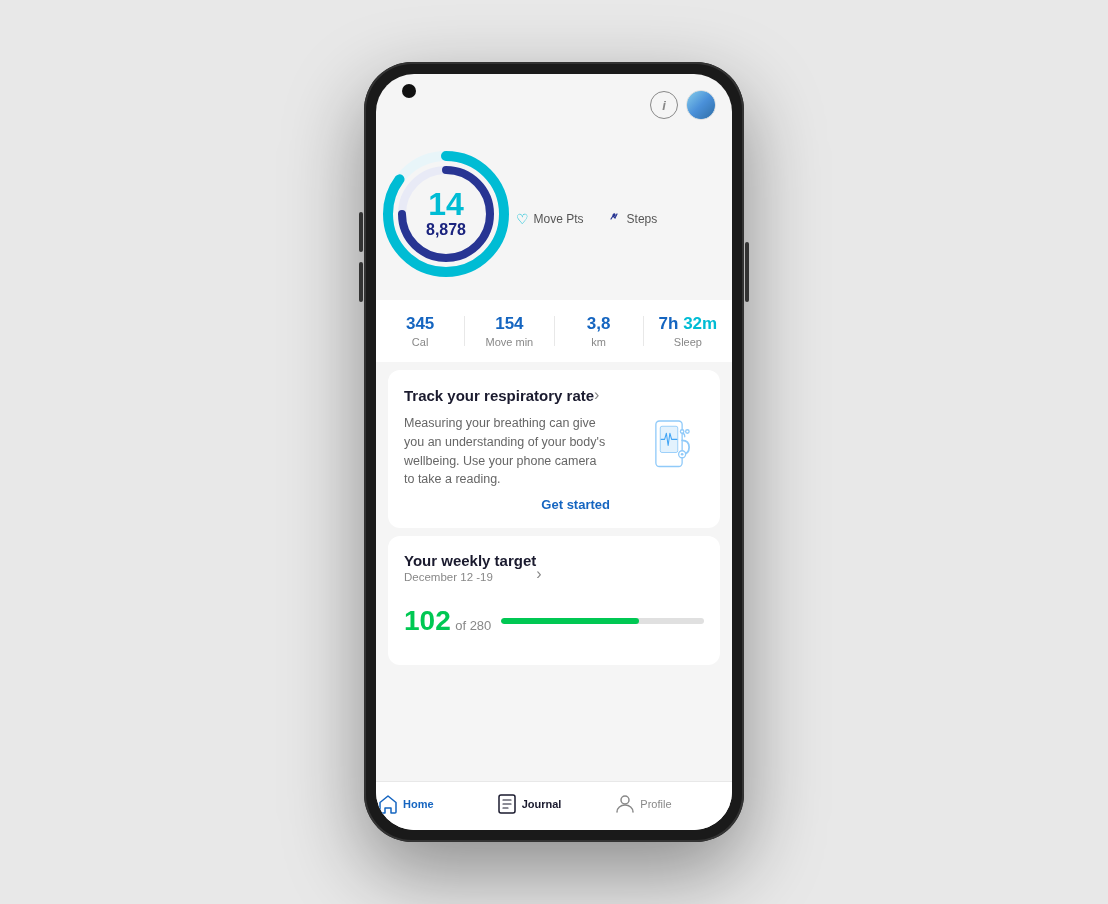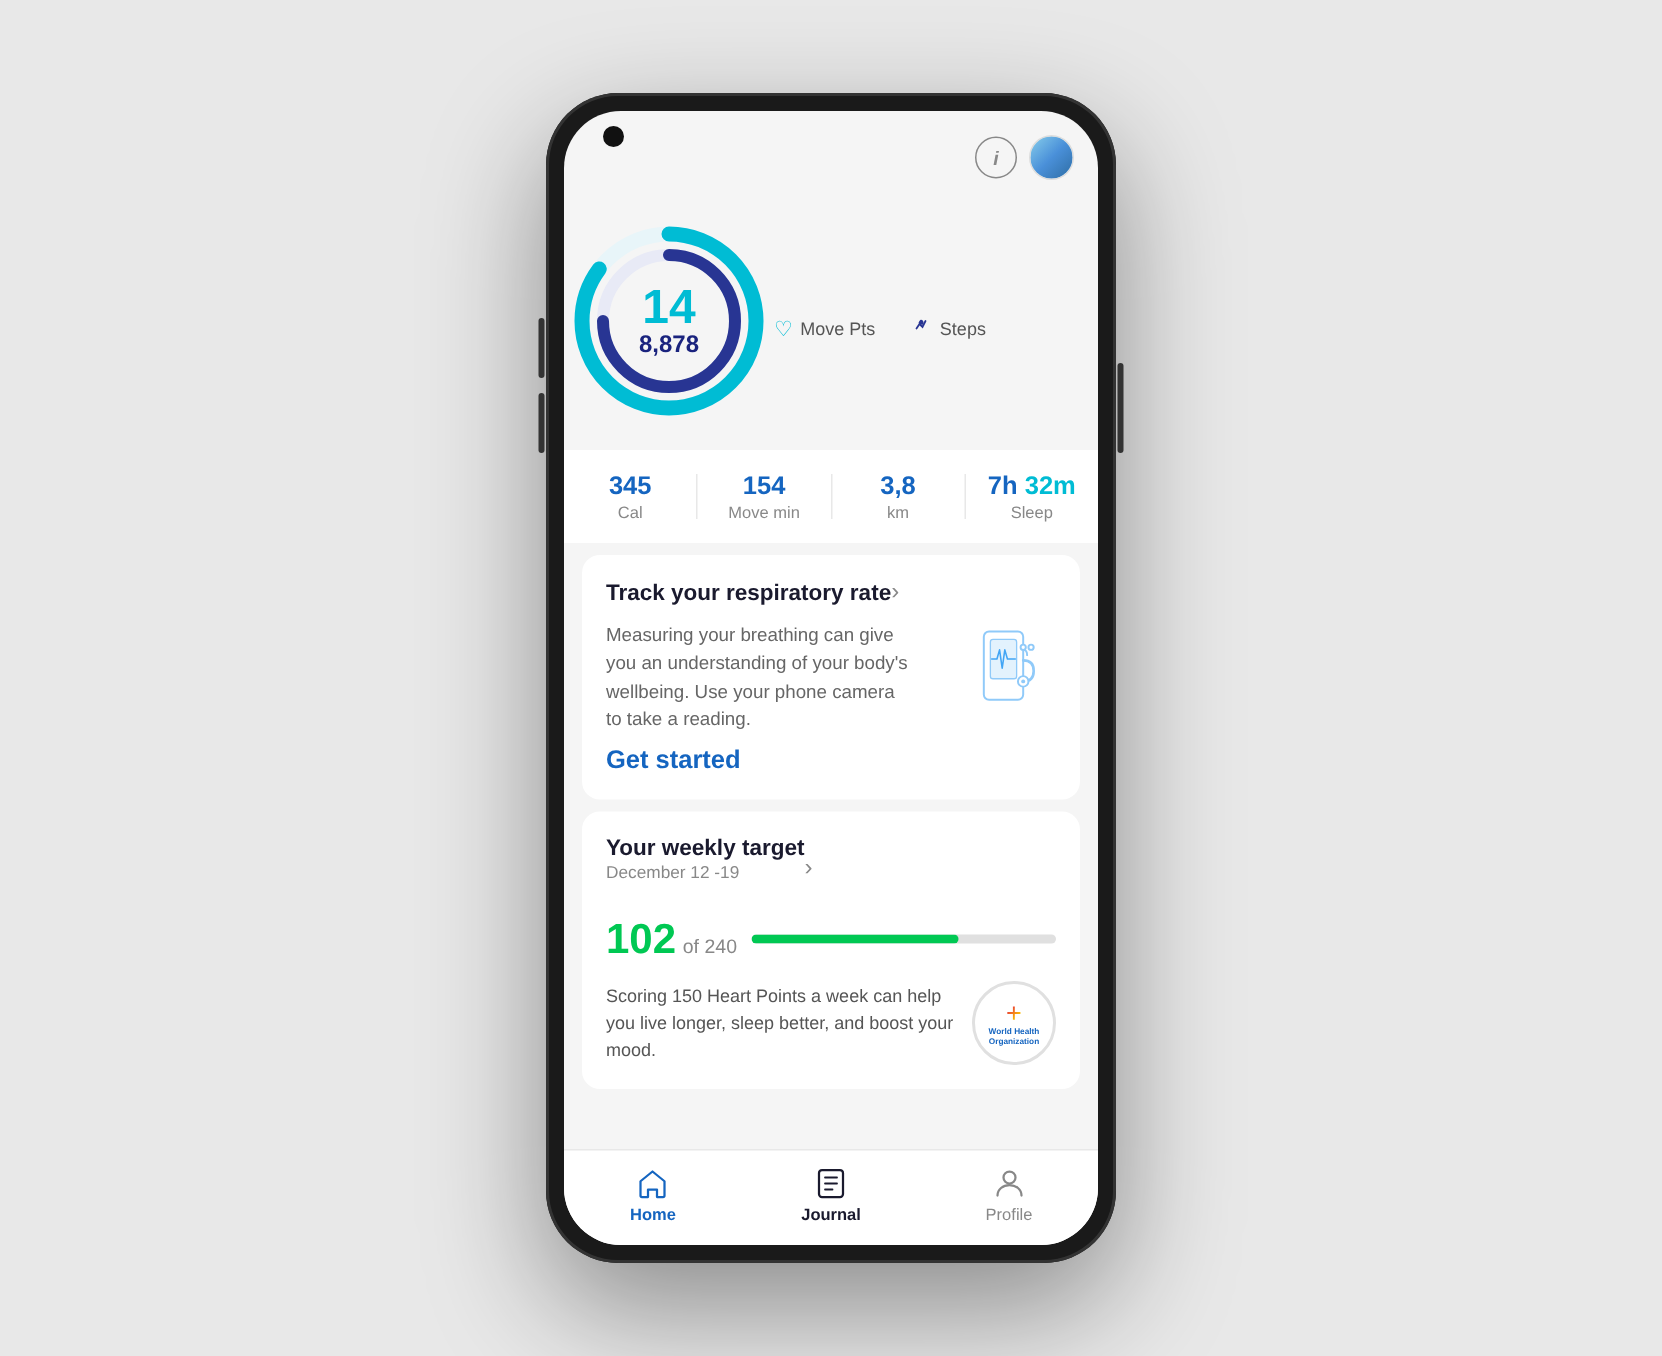--- a/index.html
+++ b/index.html
@@ -245,24 +245,25 @@
     }
 
     .card-text {
       flex: 1;
       font-size: 12.5px;
       color: #666;
       line-height: 1.5;
     }
 
     .card-link {
-      font-size: 17px;
+      font-size: 13px;
       font-weight: 600;
       color: #1565c0;
       margin-top: 8px;
+      text-align: right;
     }
 
     .card-illustration {
       width: 70px;
       flex-shrink: 0;
     }
 
     
     .phone-illus-svg {
       width: 70px;
@@ -365,21 +366,21 @@
     .bottom-nav {
       display: flex;
       background: white;
       border-top: 1px solid #e8e8e8;
       padding: 6px 0 10px;
     }
 
     .nav-item {
       flex: 1;
       display: flex;
-      flex-direction: column;
+      flex-direction: row;
       align-items: center;
       gap: 3px;
       padding: 4px 0;
     }
 
     .nav-icon {
       width: 24px;
       height: 24px;
       display: flex;
       align-items: center;
@@ -520,34 +521,27 @@
             <div class="card-title">Your weekly target</div>
             <div class="target-subtitle">December 12 -19</div>
           </div>
           <div class="chevron">›</div>
         </div>
 
         <div class="target-progress-row">
           <div>
             <span class="target-num">102</span>
             <span class="target-of"> of </span>
-            <span class="target-of">240</span>
+            <span class="target-of">280</span>
           </div>
           <div class="progress-bar-bg">
             <div class="progress-bar-fill" style="width:68%;"></div>
           </div>
         </div>
 
-        <div class="target-bottom">
-          <div class="target-desc">Scoring 150 Heart Points a week can help you live longer, sleep better, and boost your mood.</div>
-          <div class="who-badge">
-            <div class="who-plus">+</div>
-            <div class="who-text">World Health<br>Organization</div>
-          </div>
-        </div>
       </div>
 
       <div style="height:16px;"></div>
     </div>
 
     <div class="bottom-nav">
       <div class="nav-item active">
         <div class="nav-icon">
           <svg width="22" height="22" viewBox="0 0 22 22" fill="none">
             <path d="M3 9.5L11 3l8 6.5V19a1 1 0 01-1 1H14v-5H8v5H4a1 1 0 01-1-1V9.5z" stroke="#1565c0" stroke-width="1.5" fill="none" stroke-linejoin="round"></path>

